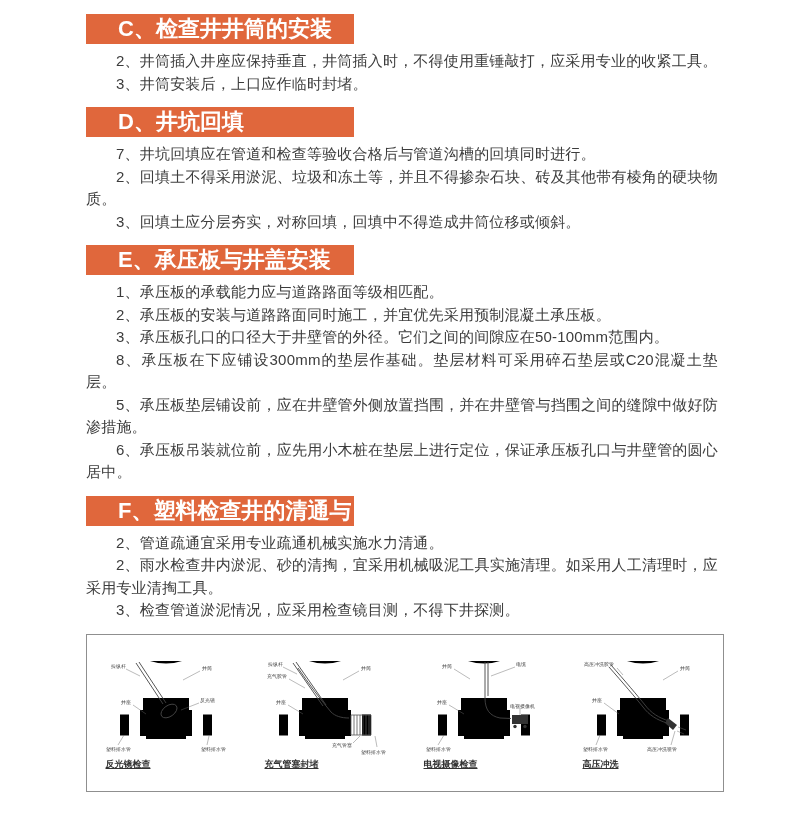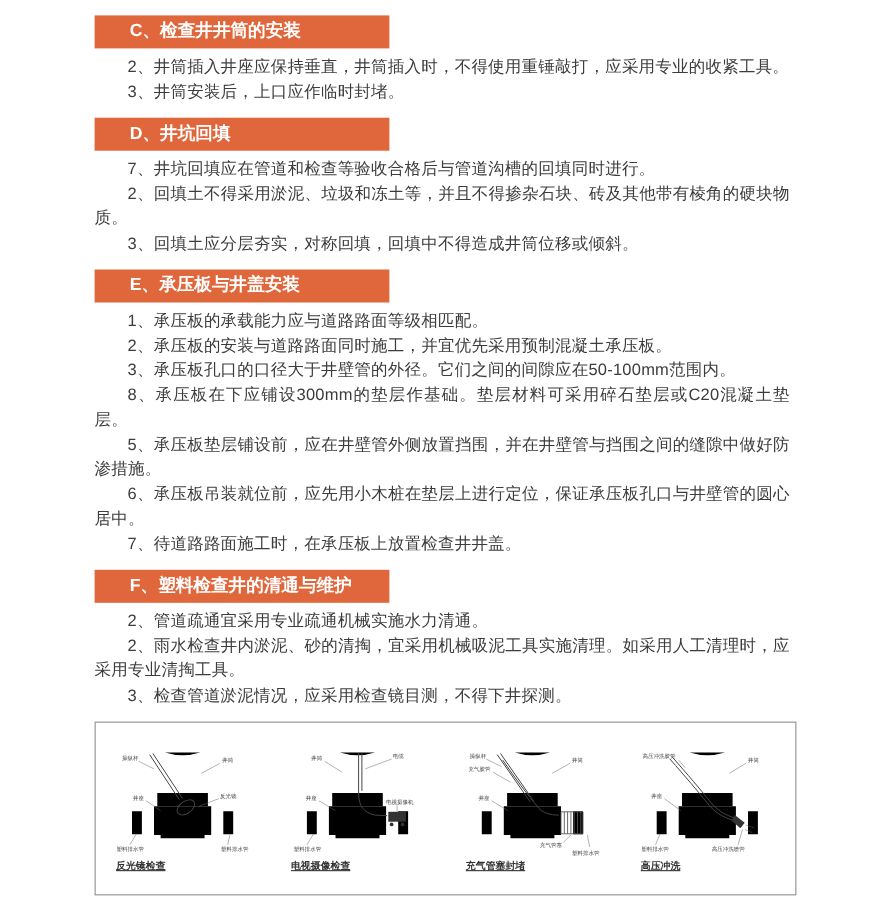--- a/index.html
+++ b/index.html
@@ -5,21 +5,21 @@
   html,body{margin:0;padding:0;background:#ffffff;}
   body{
     width:800px;height:838px;overflow:hidden;
     font-family:"Liberation Sans","DejaVu Sans",sans-serif;
     color:#3c3c3c;
   }
   .page{padding:14px 82px 0 86px;}
   .sec-header{
     width:236px;height:30px;line-height:30px;
     background:#e0673c;color:#ffffff;
-    font-size:16px;font-weight:bold;
+    font-size:22px;font-weight:bold;
     padding-left:32px;
     margin:12px 0 6px 0;
   }
   .sec-header.first{margin-top:0;}
   .sec-body{margin:0;}
   .item{
     margin:0;
     font-size:15px;line-height:22.5px;
     text-indent:2em;
     text-align:justify;
@@ -82,21 +82,20 @@
   </div>
 
   <div class="sec-header">E、承压板与井盖安装</div>
   <div class="sec-body">
     <p class="item">1、承压板的承载能力应与道路路面等级相匹配。</p>
     <p class="item">2、承压板的安装与道路路面同时施工，并宜优先采用预制混凝土承压板。</p>
     <p class="item">3、承压板孔口的口径大于井壁管的外径。它们之间的间隙应在50-100mm范围内。</p>
     <p class="item">8、承压板在下应铺设300mm的垫层作基础。垫层材料可采用碎石垫层或C20混凝土垫层。</p>
     <p class="item">5、承压板垫层铺设前，应在井壁管外侧放置挡围，并在井壁管与挡围之间的缝隙中做好防渗措施。</p>
     <p class="item">6、承压板吊装就位前，应先用小木桩在垫层上进行定位，保证承压板孔口与井壁管的圆心居中。</p>
-    <p class="item">7、待道路路面施工时，在承压板上放置检查井井盖。</p>
   </div>
 
   <div class="sec-header">F、塑料检查井的清通与维护</div>
   <div class="sec-body">
     <p class="item">2、管道疏通宜采用专业疏通机械实施水力清通。</p>
     <p class="item">2、雨水检查井内淤泥、砂的清掏，宜采用机械吸泥工具实施清理。如采用人工清理时，应采用专业清掏工具。</p>
     <p class="item">3、检查管道淤泥情况，应采用检查镜目测，不得下井探测。</p>
   </div>
 
   <div class="figure-box">
@@ -113,49 +112,49 @@
         <text x="94" y="48">反光镜</text>
         <text x="0" y="97">塑料排水管</text>
         <text x="95" y="97">塑料排水管</text>
       </svg>
       <div class="fig-caption">反光镜检查</div>
     </div>
 
     <div class="fig">
       <svg class="diagram" width="122" height="102" viewBox="0 0 122 102">
         <use href="#well-base"></use>
+        <path class="tool" d="M28,9 L58,52 M31,8 L61,51"></path>
+        <path class="tool" d="M33,14 C44,30 55,45 66,58 C70,62 76,64 84,64"></path>
+        <path class="ln" d="M86,61 h20 v20 h-20 z M89,61 V81 M92,61 V81 M95,61 V81 M98,61 V81 M101,61 V81 M104,61 V81"></path>
+        <path class="thin" d="M18,13 L32,20 M24,25 L40,34 M23,51 L38,60 M94,17 L78,26 M88,89 L95,82 M112,93 L110,82"></path>
+        <text x="3" y="12">操纵杆</text>
+        <text x="2" y="24">充气胶管</text>
+        <text x="11" y="50">井座</text>
+        <text x="96" y="16">井筒</text>
+        <text x="67" y="93">充气管塞</text>
+        <text x="96" y="100">塑料排水管</text>
+      </svg>
+      <div class="fig-caption">充气管塞封堵</div>
+    </div>
+
+    <div class="fig">
+      <svg class="diagram" width="122" height="102" viewBox="0 0 122 102">
+        <use href="#well-base"></use>
         <path class="tool" d="M61,8 V44 C61,56 66,62 76,64 L87,64.5 M64,8 V42"></path>
         <rect class="solid" x="88" y="61" width="16" height="9"></rect>
         <circle class="solid" cx="91" cy="72.5" r="1.7"></circle>
         <circle class="solid" cx="101" cy="72.5" r="1.7"></circle>
         <path class="thin" d="M30,15 L46,25 M91,13 L67,22 M25,51 L40,60 M96,55 L96,61 M14,91 L20,81"></path>
         <text x="18" y="14">井筒</text>
         <text x="92" y="12">电缆</text>
         <text x="13" y="50">井座</text>
         <text x="86" y="54">电视摄像机</text>
         <text x="2" y="97">塑料排水管</text>
       </svg>
       <div class="fig-caption">电视摄像检查</div>
-    </div>
-
-    <div class="fig">
-      <svg class="diagram" width="122" height="102" viewBox="0 0 122 102">
-        <use href="#well-base"></use>
-        <path class="tool" d="M28,9 L58,52 M31,8 L61,51"></path>
-        <path class="tool" d="M33,14 C44,30 55,45 66,58 C70,62 76,64 84,64"></path>
-        <path class="ln" d="M86,61 h20 v20 h-20 z M89,61 V81 M92,61 V81 M95,61 V81 M98,61 V81 M101,61 V81 M104,61 V81"></path>
-        <path class="thin" d="M18,13 L32,20 M24,25 L40,34 M23,51 L38,60 M94,17 L78,26 M88,89 L95,82 M112,93 L110,82"></path>
-        <text x="3" y="12">操纵杆</text>
-        <text x="2" y="24">充气胶管</text>
-        <text x="11" y="50">井座</text>
-        <text x="96" y="16">井筒</text>
-        <text x="67" y="93">充气管塞</text>
-        <text x="96" y="100">塑料排水管</text>
-      </svg>
-      <div class="fig-caption">充气管塞封堵</div>
     </div>
 
     <div class="fig">
       <svg class="diagram" width="122" height="102" viewBox="0 0 122 102">
         <use href="#well-base"></use>
         <path class="tool" d="M26,13 C40,29 52,43 60,53 C66,61 74,66 84,69 M28,11 C42,27 54,41 62,51 C68,59 76,64 86,67"></path>
         <path class="solid" d="M85,64 L94,71 L90,76 L82,69 Z"></path>
         <path class="thin" d="M95,73 L103,76 M94,77 L101,80"></path>
         <path class="thin" d="M34,14 L40,21 M95,17 L80,26 M21,49 L36,60 M13,91 L17,81 M88,91 L92,77"></path>
         <text x="1" y="12">高压冲洗胶管</text>

